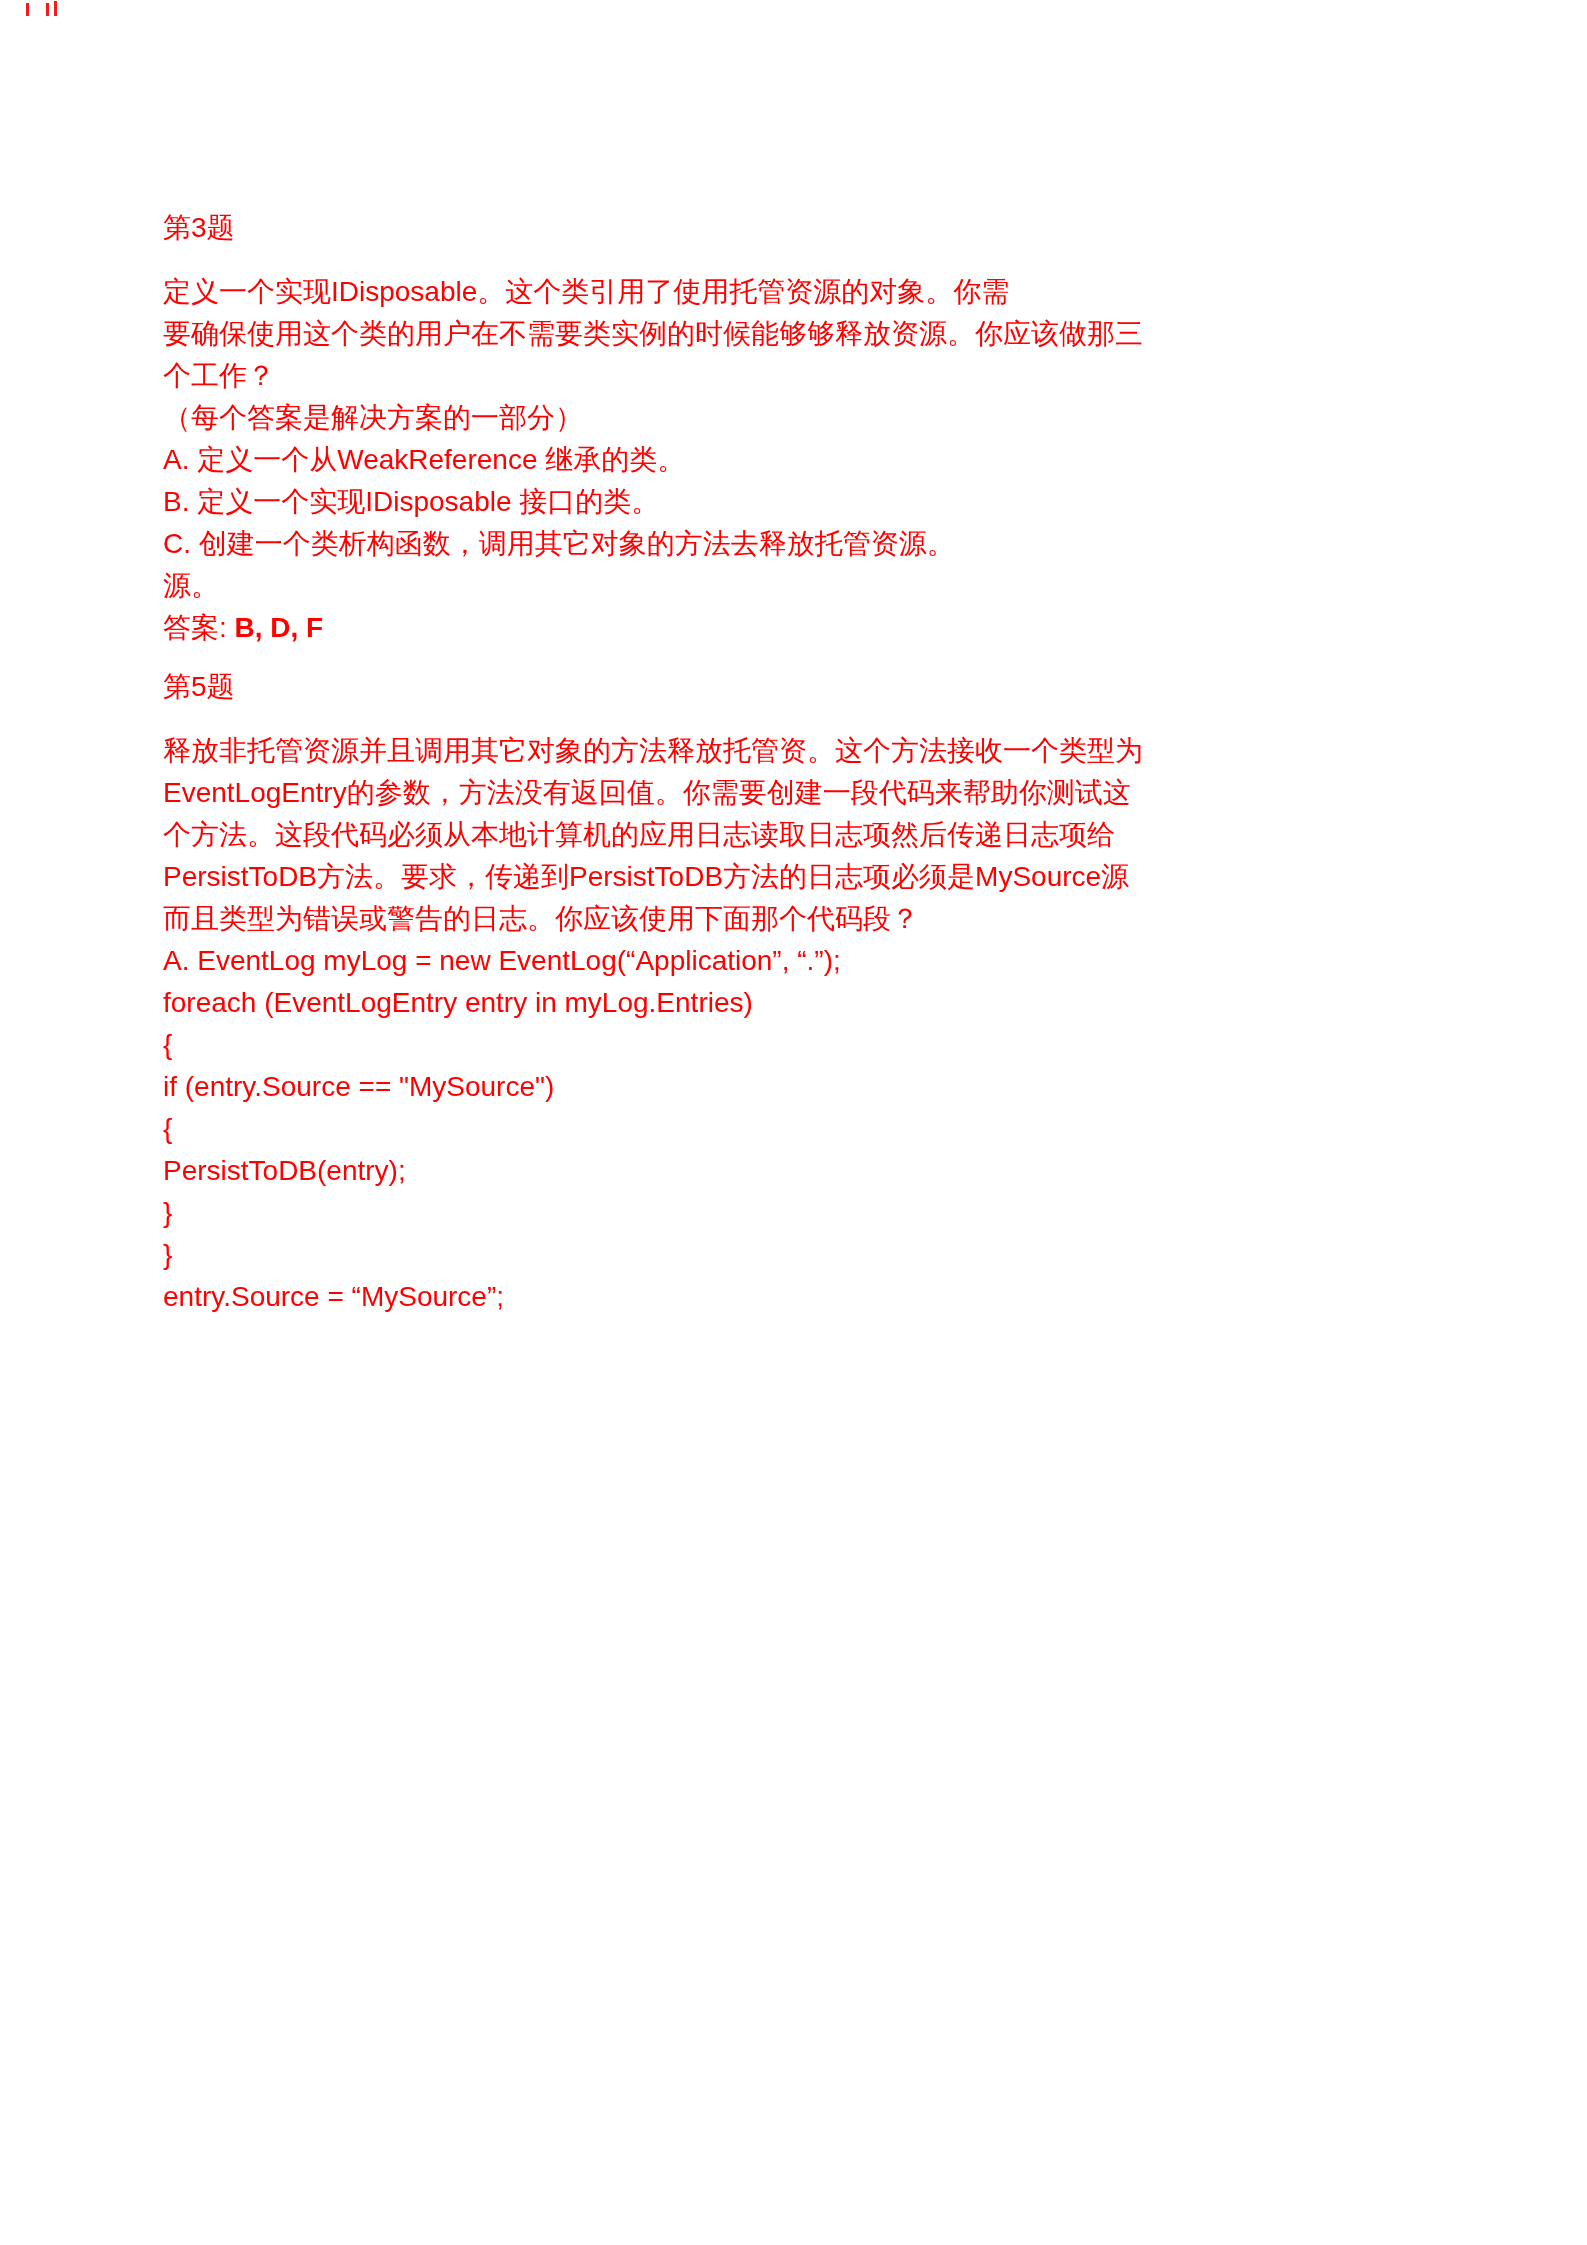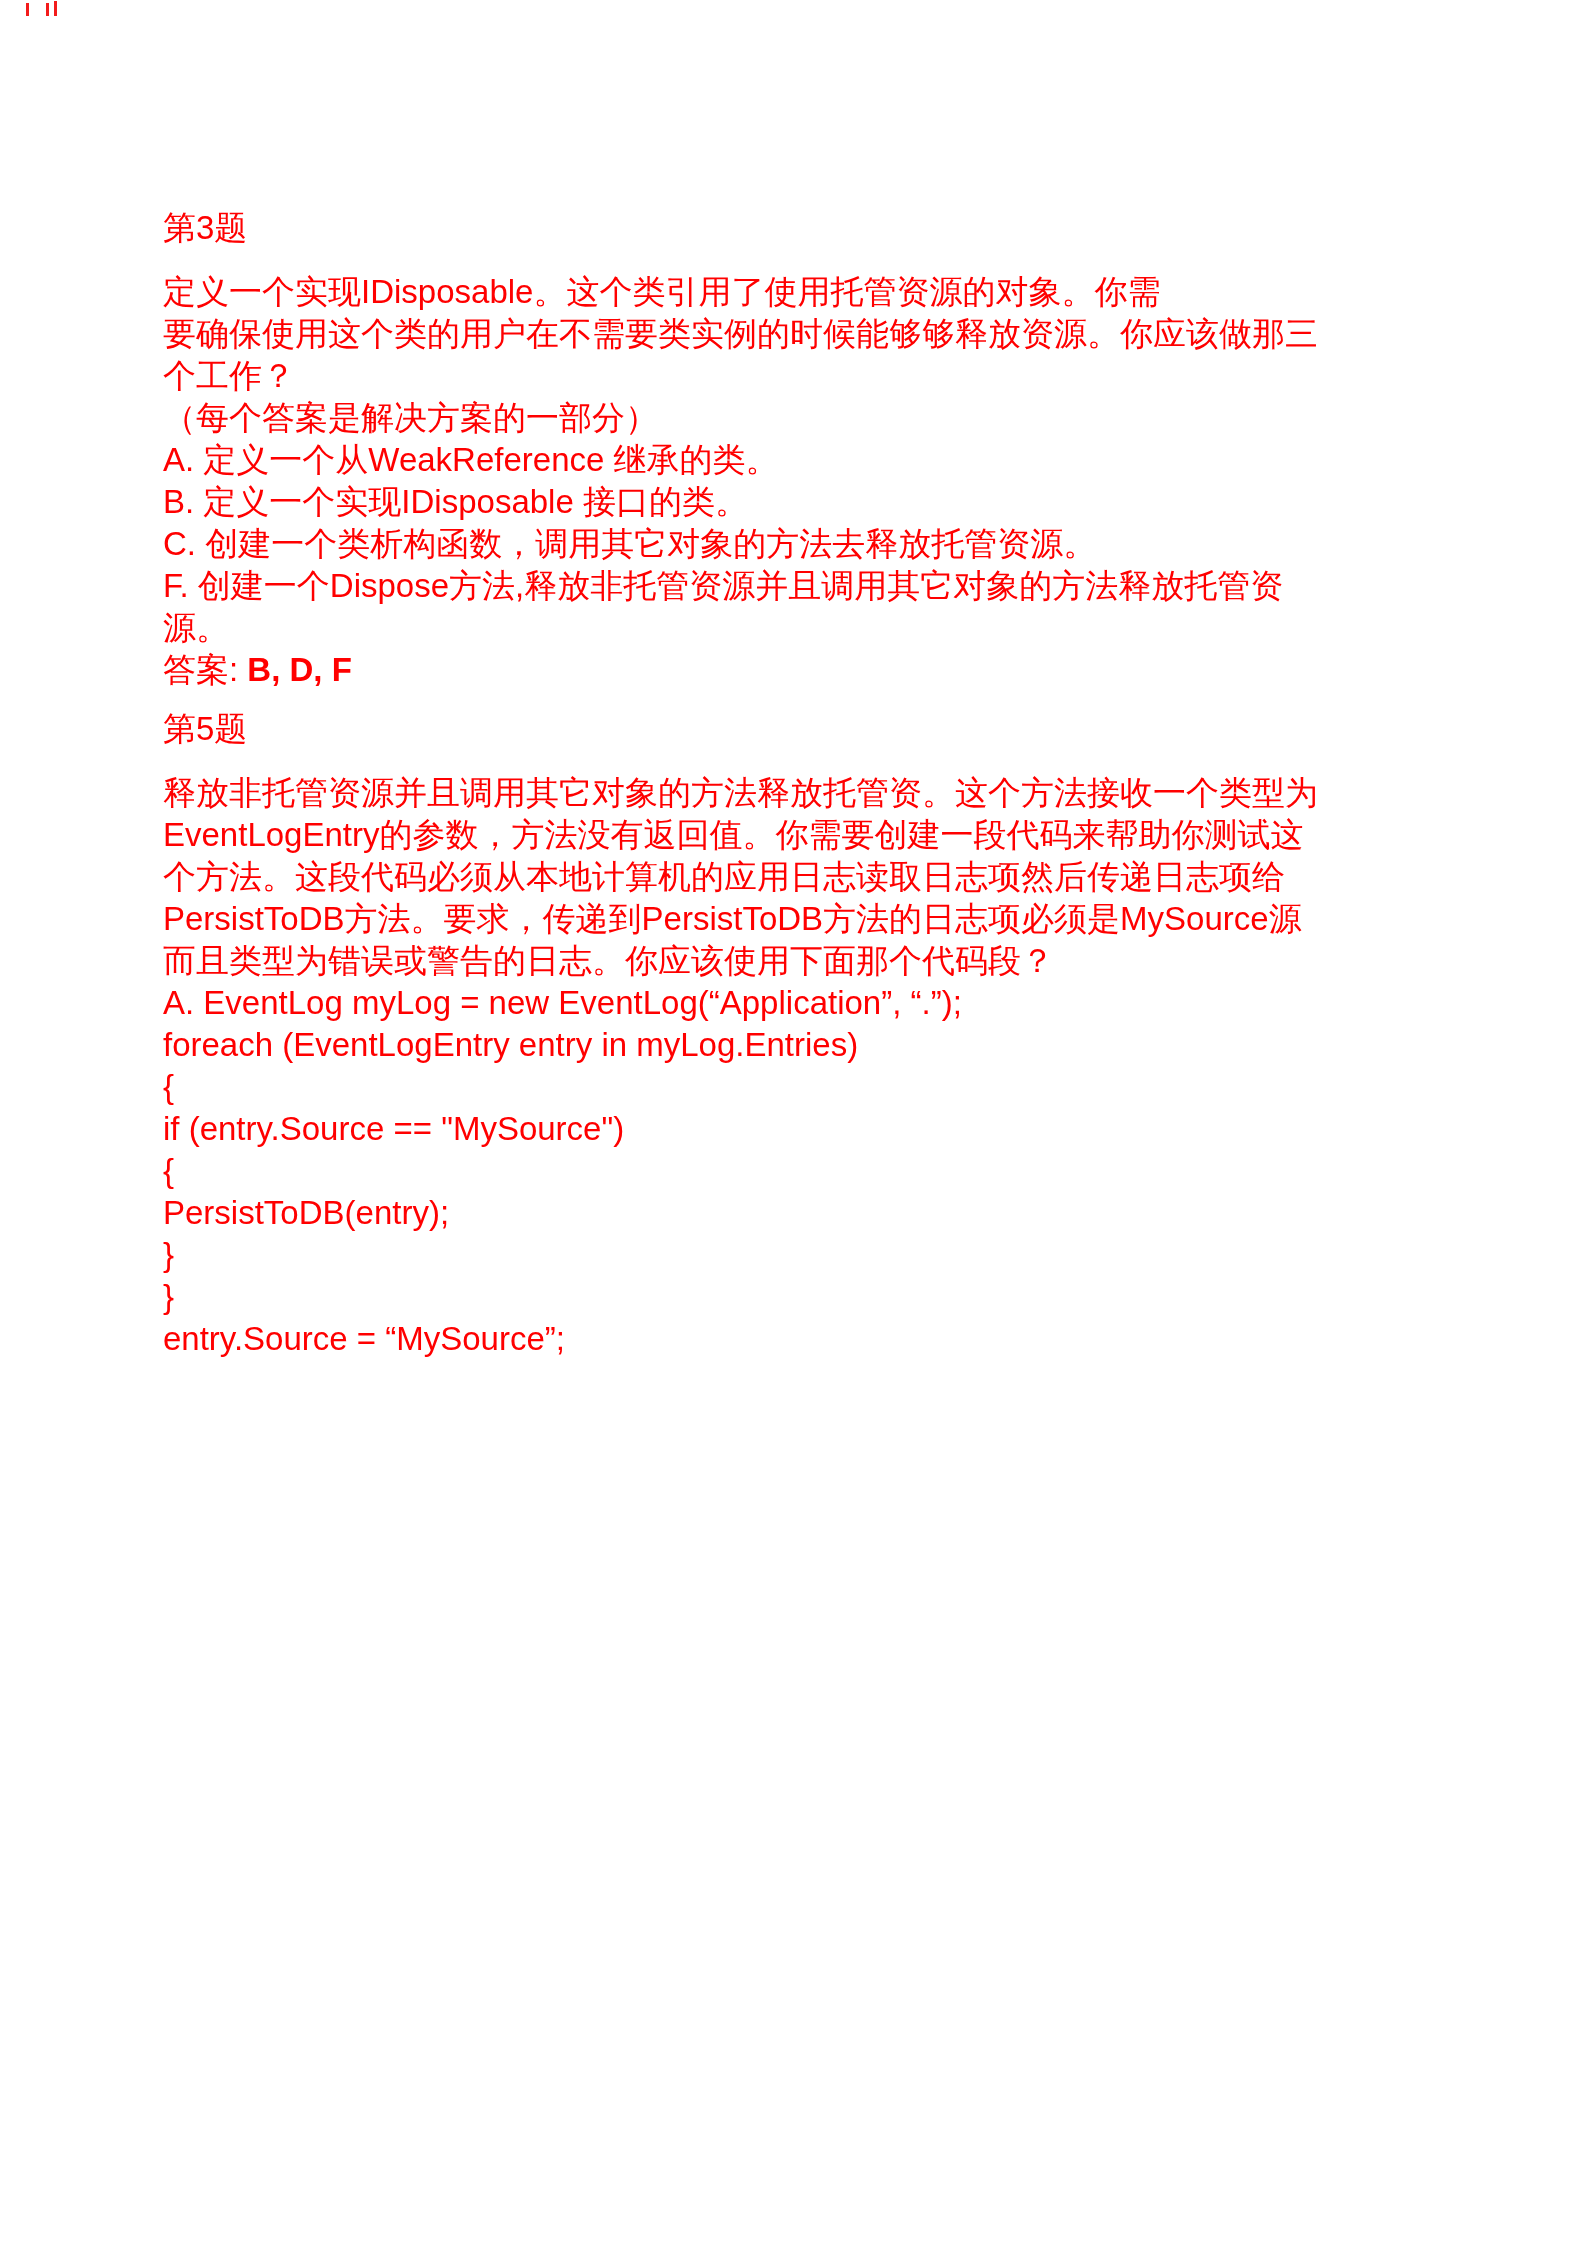--- a/index.html
+++ b/index.html
@@ -14,21 +14,21 @@
   }
   .content{
     position:absolute;
     left:163px;
     top:207px;
     width:1310px;
   }
   .q-heading,
   .line,
   .answer-line{
-    font-size:33px;
+    font-size:28px;
     line-height:42px;
     white-space:pre;
   }
   .q-heading{margin-bottom:22px;}
   .question + .question{margin-top:17px;}
   .answer-value{font-weight:700;}
   
   .artifact{
     position:absolute;
     left:24px;
@@ -70,21 +70,20 @@
 
     <div class="question">
       <div class="q-heading">第3题</div>
       <div class="line">定义一个实现IDisposable。这个类引用了使用托管资源的对象。你需</div>
       <div class="line">要确保使用这个类的用户在不需要类实例的时候能够够释放资源。你应该做那三</div>
       <div class="line">个工作？</div>
       <div class="line">（每个答案是解决方案的一部分）</div>
       <div class="line">A. 定义一个从WeakReference 继承的类。</div>
       <div class="line">B. 定义一个实现IDisposable 接口的类。</div>
       <div class="line">C. 创建一个类析构函数，调用其它对象的方法去释放托管资源。</div>
-      <div class="line">F. 创建一个Dispose方法,释放非托管资源并且调用其它对象的方法释放托管资</div>
       <div class="line">源。</div>
       <div class="answer-line"><span>答案: </span><span class="answer-value">B, D, F</span></div>
     </div>
 
 
     <div class="question">
       <div class="q-heading">第5题</div>
       <div class="line">释放非托管资源并且调用其它对象的方法释放托管资。这个方法接收一个类型为</div>
       <div class="line">EventLogEntry的参数，方法没有返回值。你需要创建一段代码来帮助你测试这</div>
       <div class="line">个方法。这段代码必须从本地计算机的应用日志读取日志项然后传递日志项给</div>

